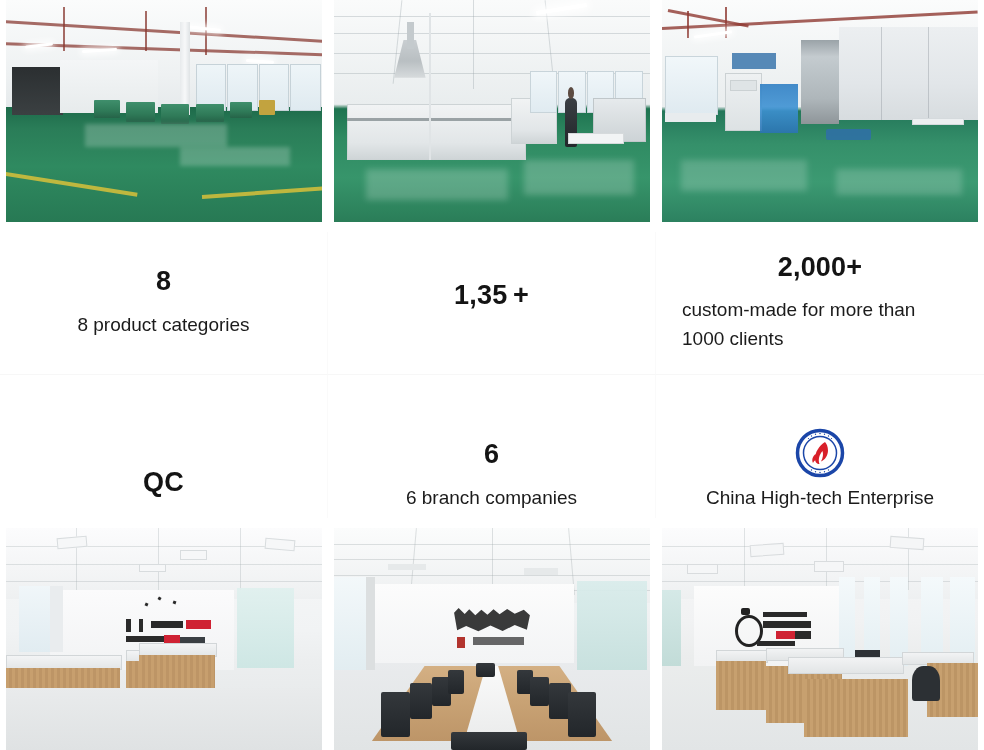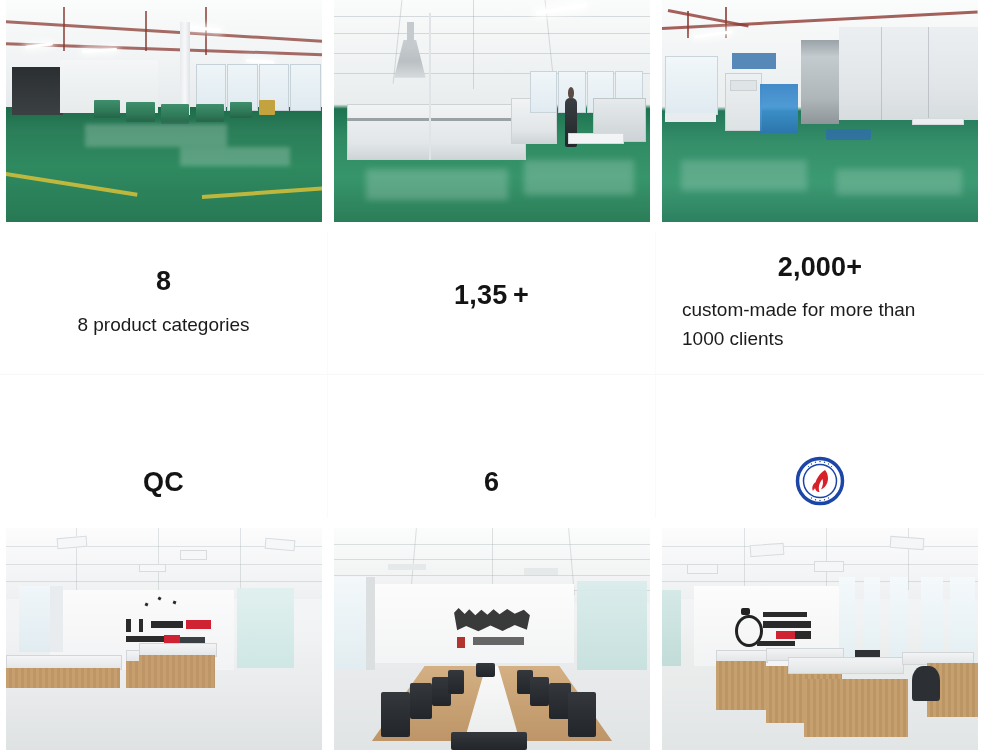--- a/index.html
+++ b/index.html
@@ -402,20 +402,21 @@
         <div class="stat-value">2,000+</div>
         <div class="stat-desc">custom-made for more than 1000 clients</div>
       </div>
 
       <div class="cell row2 col1">
         <div class="stat-value">QC</div>
       </div>
 
       <div class="cell row2 col2">
         <div class="stat-value">6</div>
+        <div class="stat-desc centered">6 branch companies</div>
       </div>
 
       <div class="cell row2 col3">
         <div class="logo-wrap">
           <svg class="hl-logo" viewBox="0 0 100 100">
             <circle cx="50" cy="50" r="45" fill="none" stroke="#1b46a8" stroke-width="7"></circle>
             <circle cx="50" cy="50" r="33" fill="none" stroke="#1b46a8" stroke-width="3"></circle>
             <circle cx="50" cy="50" r="28" fill="#ffffff"></circle>
             <path d="M60 28 C48 36, 40 48, 40 62 C40 68, 44 72, 49 72 C46 64, 48 54, 55 46 C57 52, 56 60, 52 67 C60 64, 66 55, 66 45 C66 37, 63 31, 60 28 Z" fill="#d8202a"></path>
             <path d="M41 52 C35 57, 33 64, 36 70 C38 66, 41 63, 45 61 C43 58, 42 55, 41 52 Z" fill="#d8202a"></path>
@@ -428,20 +429,21 @@
                 <circle cx="27" cy="21" r="1.2"></circle>
               <circle cx="73" cy="21" r="1.2"></circle>
               <circle cx="50" cy="89" r="1.5"></circle>
                 <circle cx="41" cy="87.5" r="1.4"></circle>
               <circle cx="59" cy="87.5" r="1.4"></circle>
                 <circle cx="33" cy="84" r="1.3"></circle>
               <circle cx="67" cy="84" r="1.3"></circle>
             </g>
           </svg>
         </div>
+        <div class="stat-desc centered">China High-tech Enterprise</div>
       </div>
 
     </div>
   </div>
 
   <div class="photo-row bottom" style="position:absolute; left:0; top:528px;">
 
     <div class="photo p4">
       <div class="ceil"></div>
       <div class="tgrid" style="left:0; top:8%; width:100%; height:1px;"></div>

